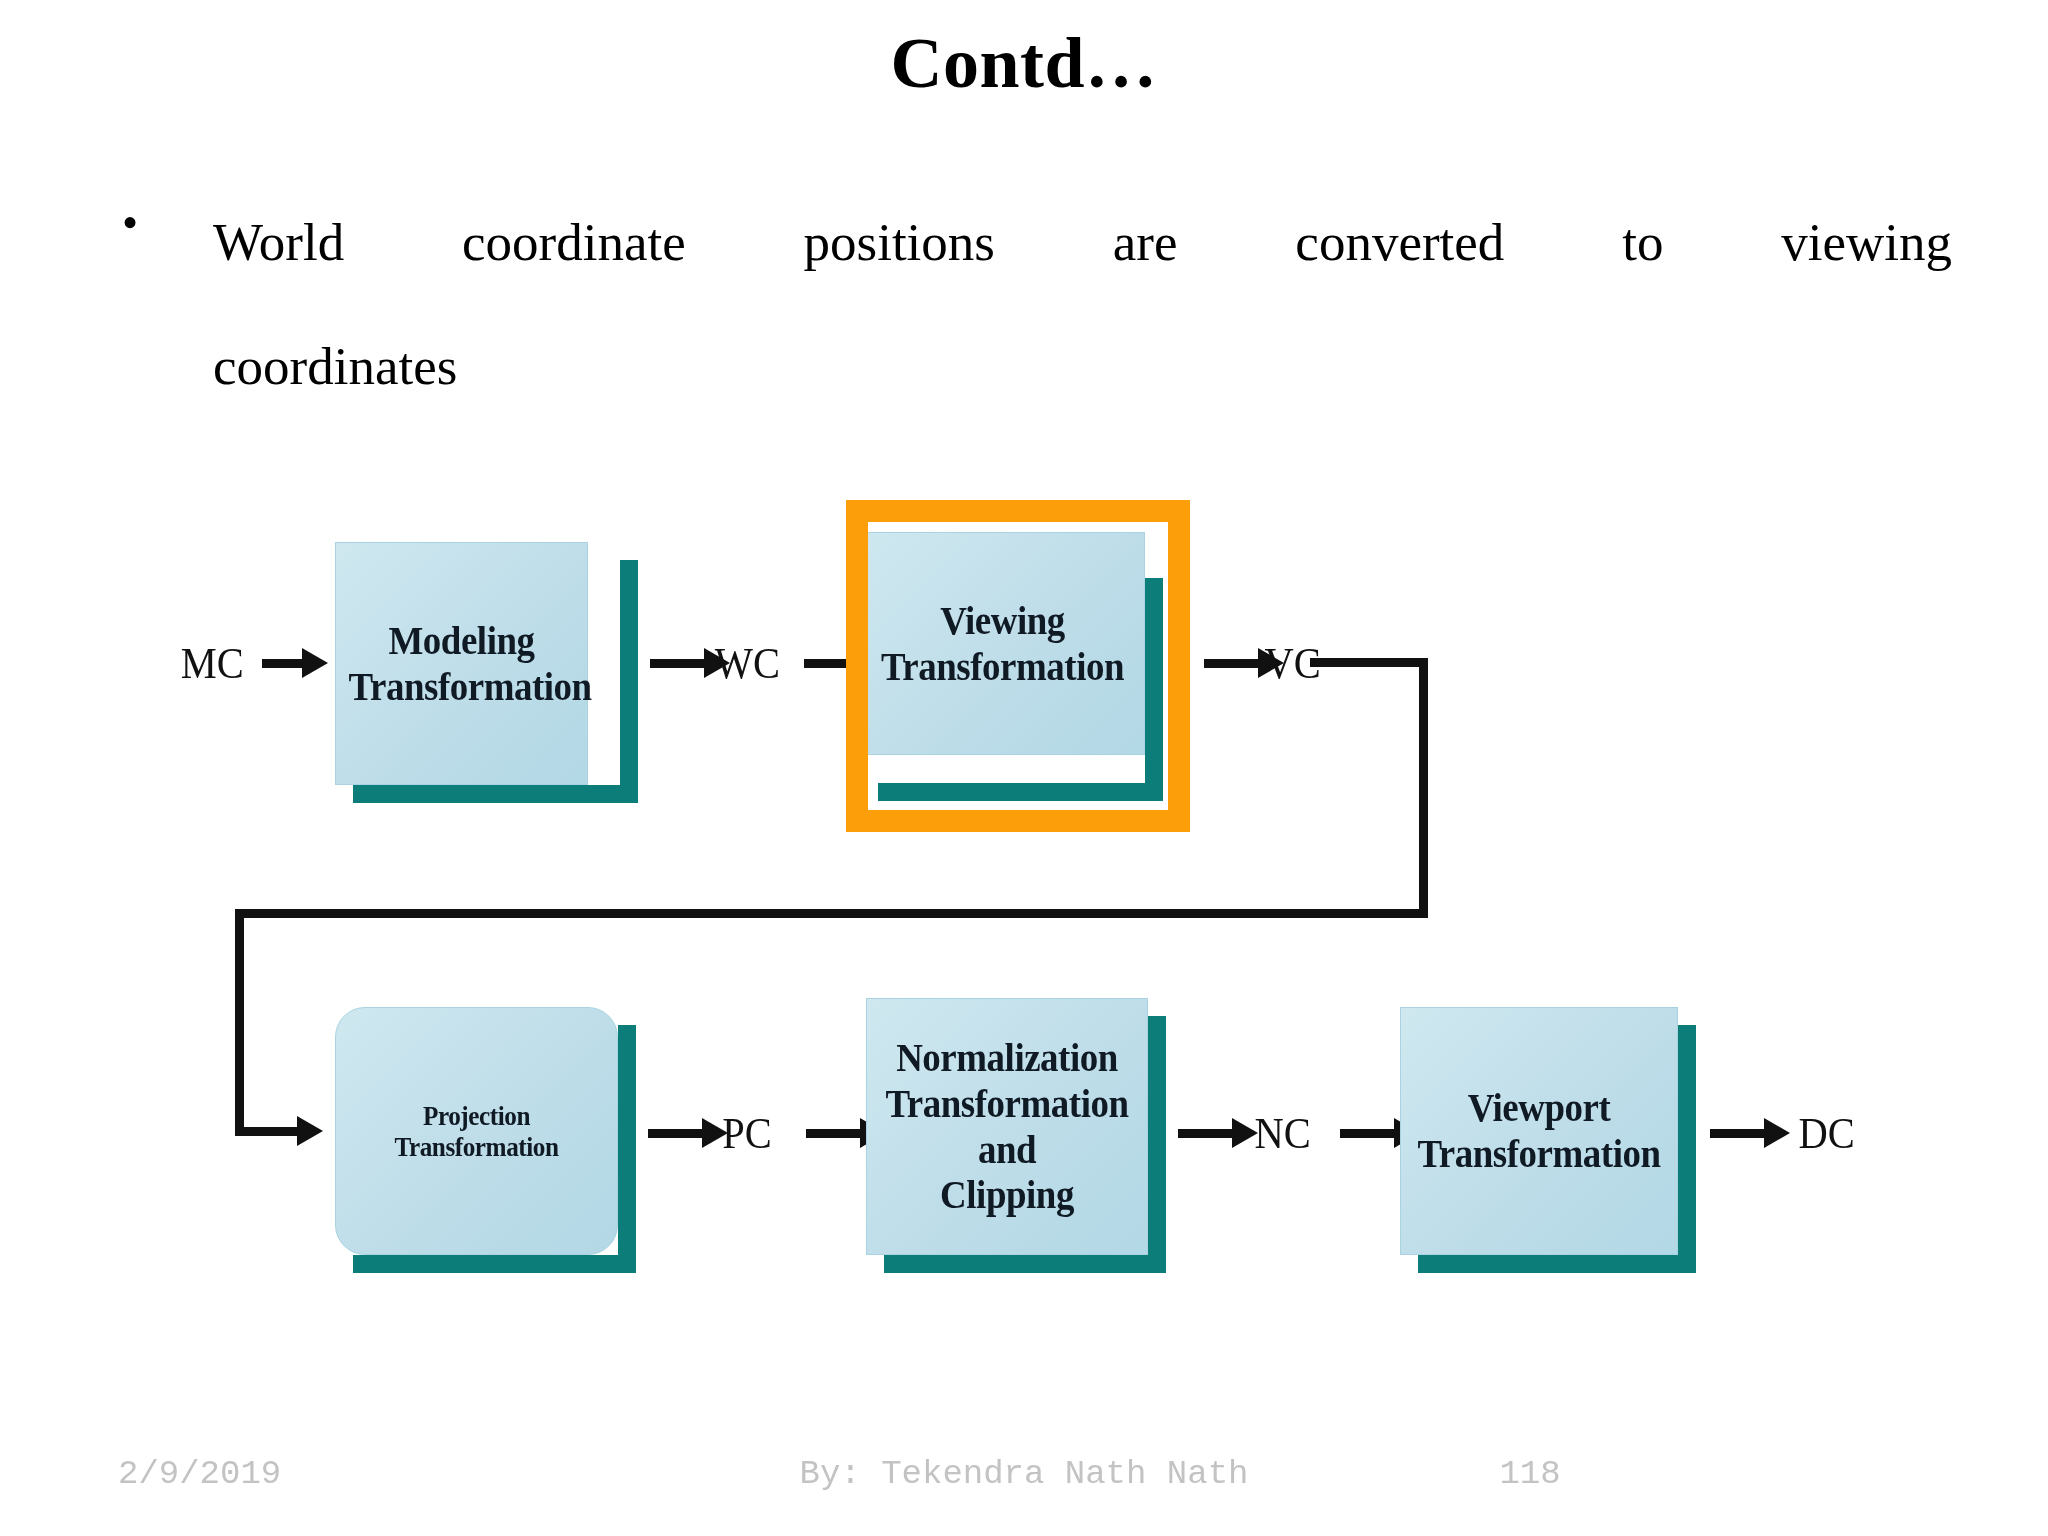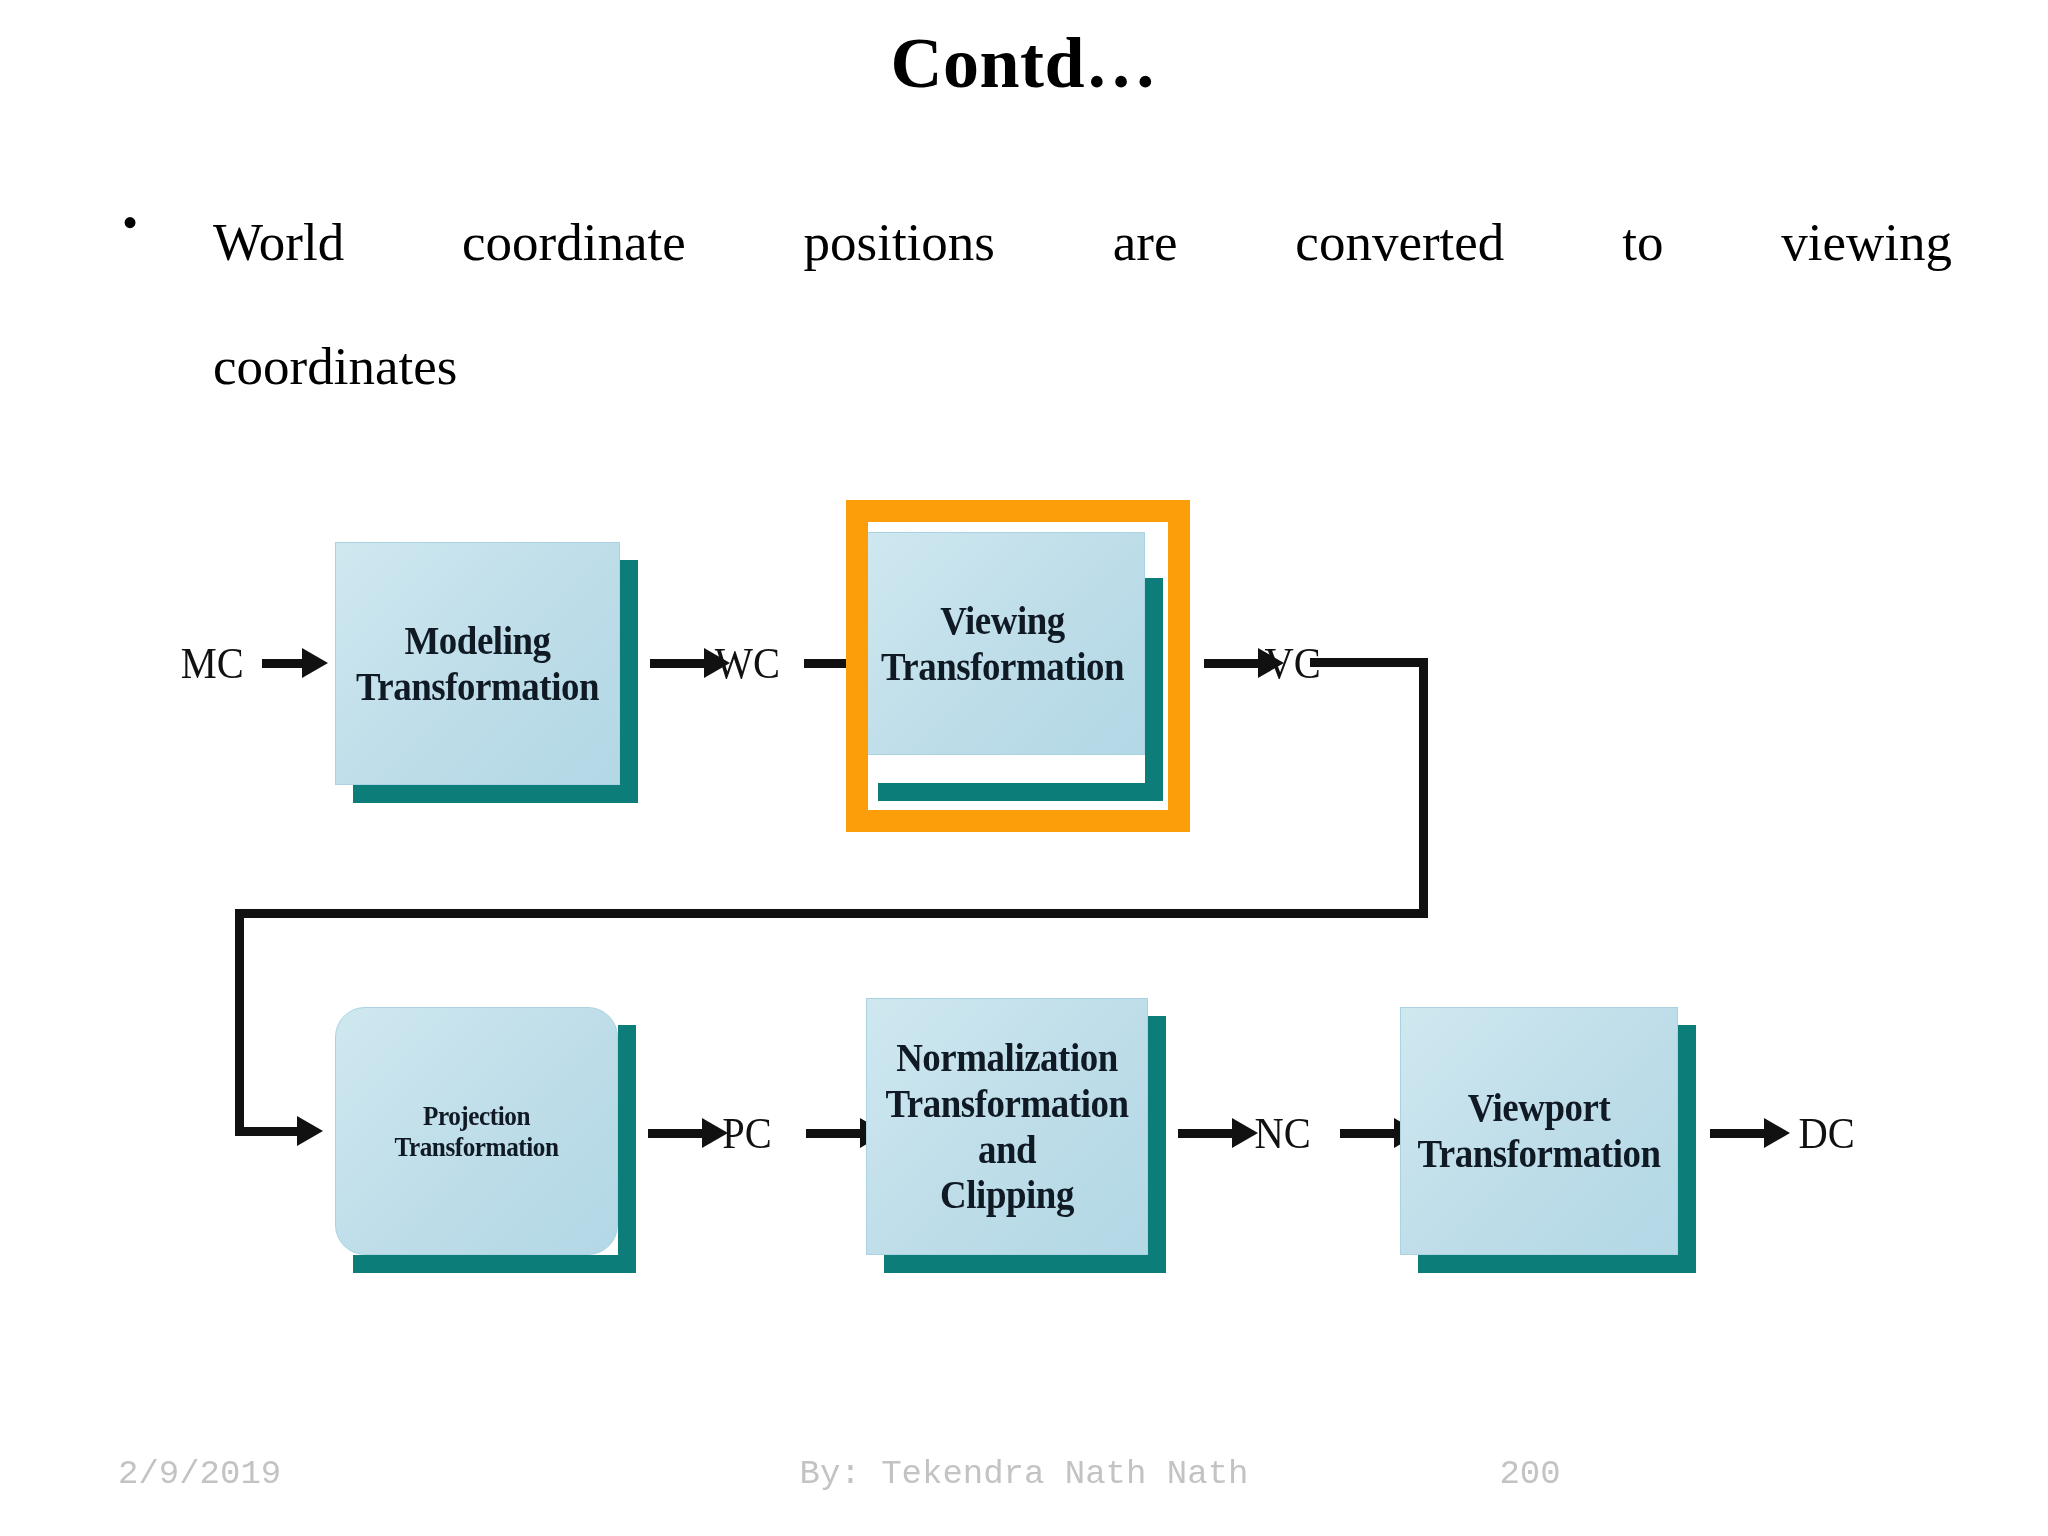--- a/index.html
+++ b/index.html
@@ -141,21 +141,21 @@
 
   <div class="clabel" style="left:178px;top:638px;">MC</div>
 
   <div class="arrow" style="left:262px;top:648px;width:66px;">
     <div class="shaft" style="width:42px;"></div>
     <div class="head" style="left:40px;"></div>
   </div>
 
   <div class="shadow-right" style="left:620px;top:560px;width:18px;height:243px;"></div>
   <div class="shadow-bottom" style="left:353px;top:785px;width:285px;height:18px;"></div>
-  <div class="pbox" style="left:335px;top:542px;width:285px;height:243px;font-size:41px;">
+  <div class="pbox" style="left:335px;top:542px;width:253px;height:243px;font-size:41px;">
     <span class="ptxt"><span>Modeling</span><br><span>Transformation</span></span>
   </div>
 
   <div class="arrow" style="left:650px;top:648px;width:80px;">
     <div class="shaft" style="width:56px;"></div>
     <div class="head" style="left:54px;"></div>
   </div>
 
   <div class="clabel" style="left:712px;top:638px;">WC</div>
 
@@ -235,14 +235,14 @@
     <div class="head" style="left:54px;"></div>
   </div>
 
   <div class="clabel" style="left:1796px;top:1108px;">DC</div>
 
 </div>
 
 <div id="footer">
   <span class="f-date">2/9/2019</span>
   <span class="f-author">By: Tekendra Nath Nath</span>
-  <span class="f-page">200</span>
+  <span class="f-page">118</span>
 </div>
 
 </body></html>

